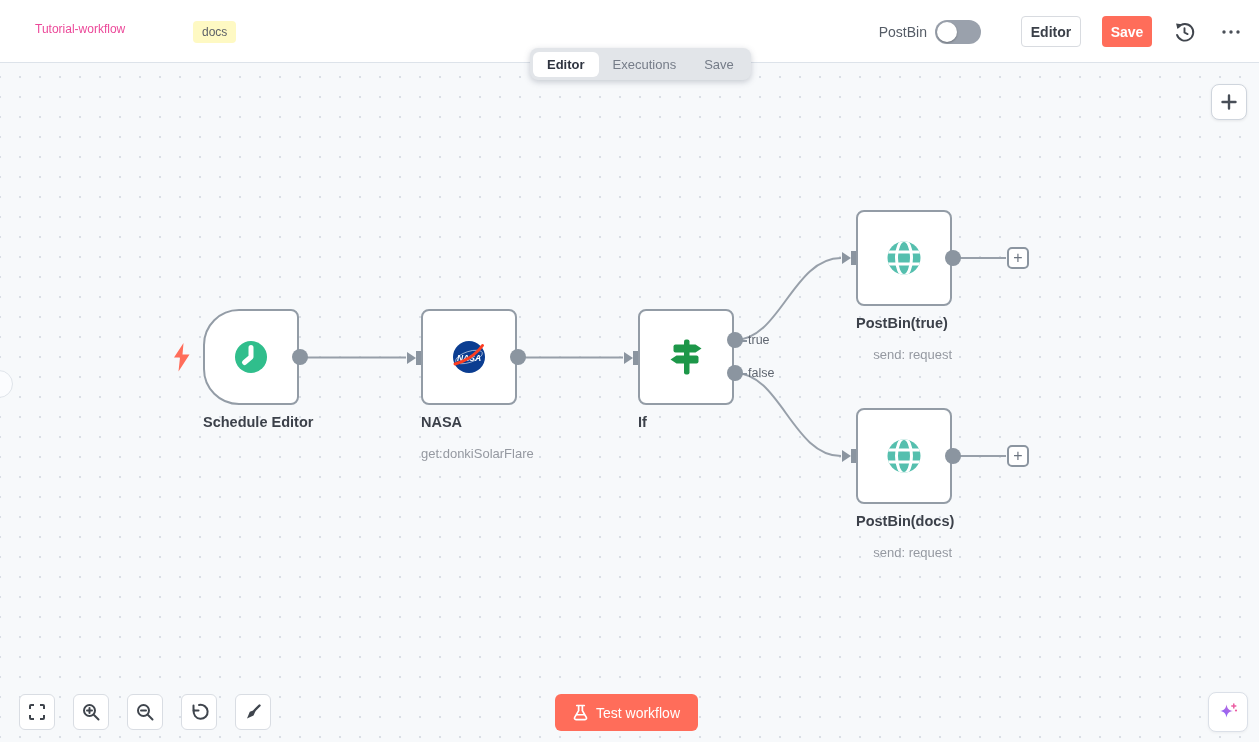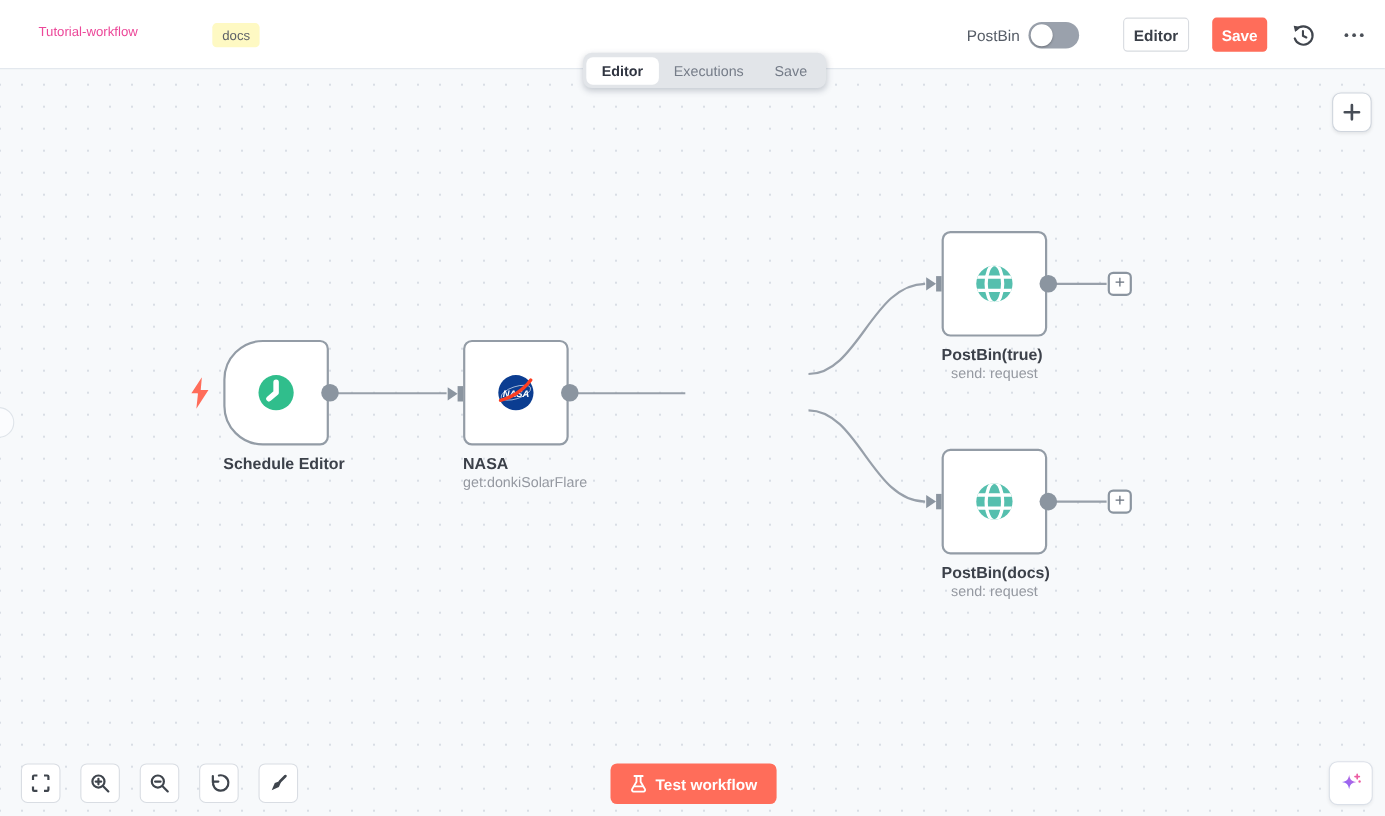--- a/index.html
+++ b/index.html
@@ -43,21 +43,21 @@
     background-size:20px 20px; background-position:10px 4px; }
   .wires { position:absolute; top:0; left:0; width:1259px; height:679px; }
 
   .node { position:absolute; width:96px; }
   .node-box { width:96px; height:96px; background:#fff; border:2px solid #939ca6;
     border-radius:8px; display:flex; align-items:center; justify-content:center;
     cursor:pointer; }
   .node-box.round-left { border-radius:36px 8px 8px 36px; }
   .node-name { margin-top:9px; text-align:left; font-size:14.5px; font-weight:700;
     color:#3c414a; white-space:nowrap; }
-  .node-sub { margin-top:1px; text-align:center; font-size:13px; color:#9599a1;
+  .node-sub { margin-top:16px; text-align:right; font-size:13px; color:#9599a1;
     white-space:nowrap; }
   .out-dot { position:absolute; width:16px; height:16px; background:#8b95a0;
     border-radius:50%; cursor:crosshair; }
   .in-conn { position:absolute; left:-14px; display:flex; align-items:center; }
   .in-conn .tri { width:0; height:0; border-top:6px solid transparent;
     border-bottom:6px solid transparent; border-left:9px solid #8b95a0; }
   .in-conn .bar { width:5px; height:14px; background:#8b95a0; }
   .branch-label { position:absolute; left:104px; font-size:12.5px; color:#5f6670; white-space:nowrap; }
   .branch-label::before { content:""; display:inline-block; width:5px; height:2px;
     background:#8b95a0; vertical-align:middle; margin-right:1px; }
@@ -76,21 +76,21 @@
     box-shadow:0 1px 3px rgba(0,0,0,.08); display:flex; align-items:center;
     justify-content:center; cursor:pointer; }
 
   
   .ctl-row { position:absolute; left:19px; top:631px; display:flex; gap:18px; }
   .ctl-btn { width:36px; height:36px; background:#fff; border:1px solid #d9dde3;
     border-radius:6px; display:flex; align-items:center; justify-content:center;
     cursor:pointer; }
   .test-btn { position:absolute; left:555px; top:631px; height:37px; padding:0 18px;
     background:#ff6d5a; border:none; border-radius:6px; color:#fff; font-size:14px;
-    font-weight:700; display:flex; align-items:center; gap:8px; cursor:pointer;
+    font-weight:400; display:flex; align-items:center; gap:8px; cursor:pointer;
     font-family:inherit; }
   .ai-btn { position:absolute; left:1208px; top:629px; width:40px; height:40px;
     background:#fff; border:1px solid #dbe0e8; border-radius:8px; display:flex;
     align-items:center; justify-content:center; cursor:pointer;
     box-shadow:0 1px 3px rgba(0,0,0,.05); }
 </style>
 </head>
 <body>
 
 <div class="header">
@@ -174,20 +174,38 @@
     </div>
     <span class="in-conn" style="top:42px;">
         <span class="tri"></span>
         <span class="bar"></span>
       </span>
     <span class="out-dot" style="left:89px; top:40px;"></span>
     <div class="node-name">NASA</div>
     <div class="node-sub">get:donkiSolarFlare</div>
   </div>
 
+  <div class="node" style="left:638px; top:246px;">
+    <div class="node-box">
+      <svg width="36" height="36" viewBox="0 0 36 36" fill="#1d9749">
+        <rect x="16" y="0.5" width="5.5" height="35" rx="2"></rect>
+        <path d="M7.5 5.5 H27.5 L33.5 9.5 L27.5 13.5 H7.5 a2 2 0 0 1 -2 -2 v-4 a2 2 0 0 1 2 -2 Z"></path>
+        <path d="M28.5 16.5 H8.5 L2.5 20.5 L8.5 24.5 H28.5 a2 2 0 0 0 2 -2 v-4 a2 2 0 0 0 -2 -2 Z"></path>
+      </svg>
+    </div>
+    <span class="in-conn" style="top:42px;">
+        <span class="tri"></span>
+        <span class="bar"></span>
+      </span>
+    <span class="out-dot" style="left:89px; top:23px;"></span>
+    <span class="out-dot" style="left:89px; top:56px;"></span>
+    <span class="branch-label" style="top:24px;">true</span>
+    <span class="branch-label" style="top:57px;">false</span>
+    <div class="node-name">If</div>
+  </div>
 
   <div class="node" style="left:856px; top:147px;">
     <div class="node-box">
       <svg width="40" height="40" viewBox="0 0 40 40">
         <defs>
             <clipPath id="g1">
               <circle cx="20" cy="20" r="16.5"></circle>
             </clipPath>
           </defs>
         <circle cx="20" cy="20" r="16.5" fill="#55bfae"></circle>

